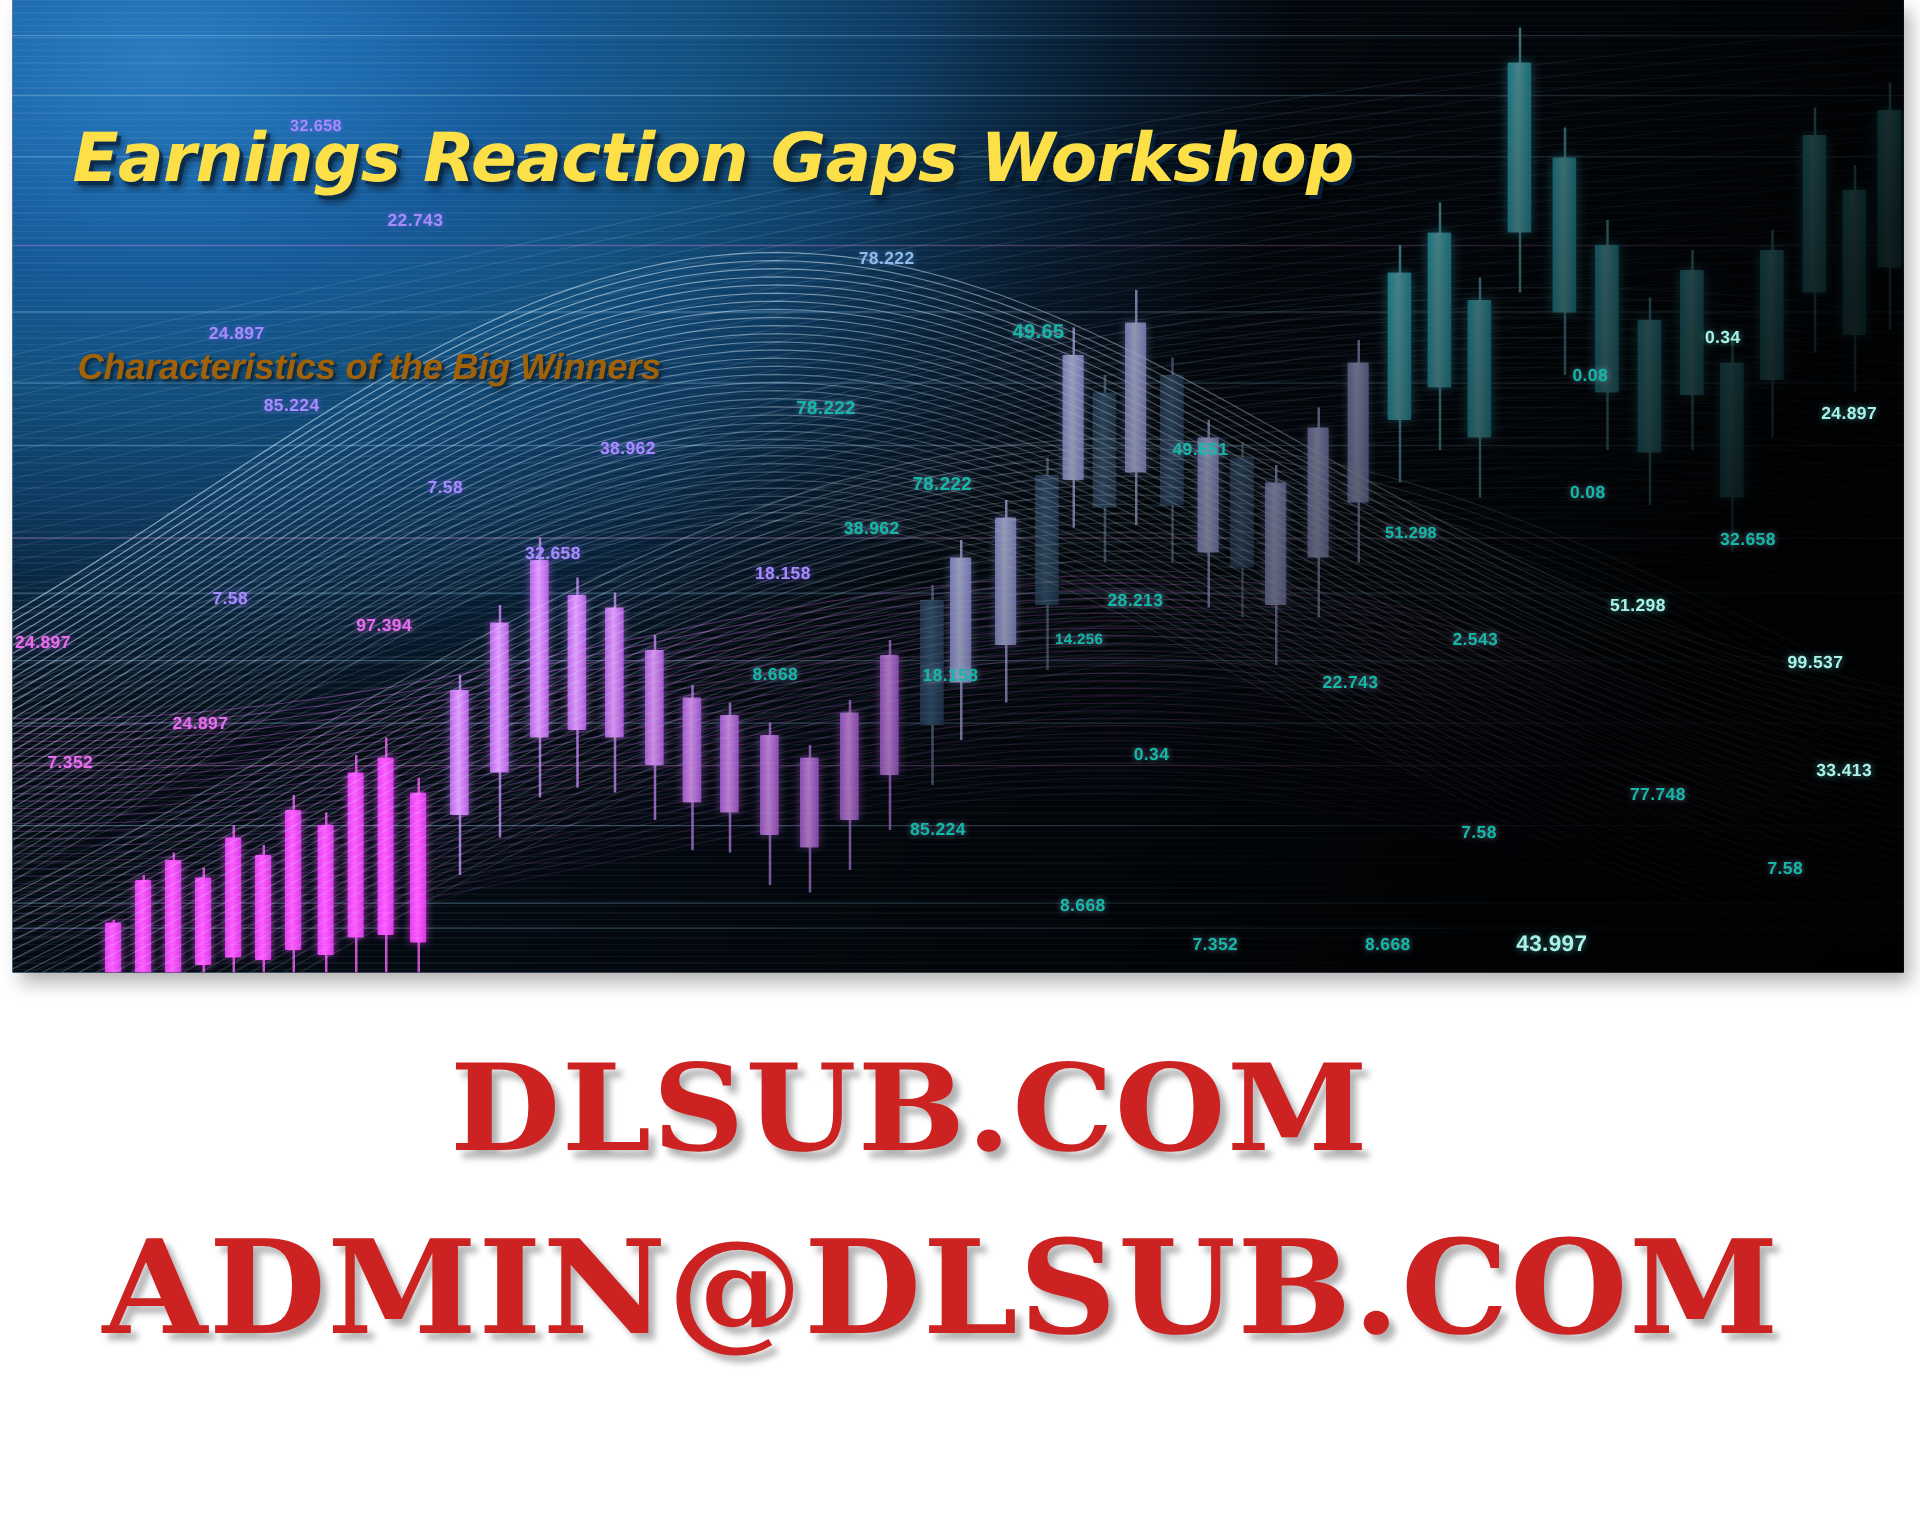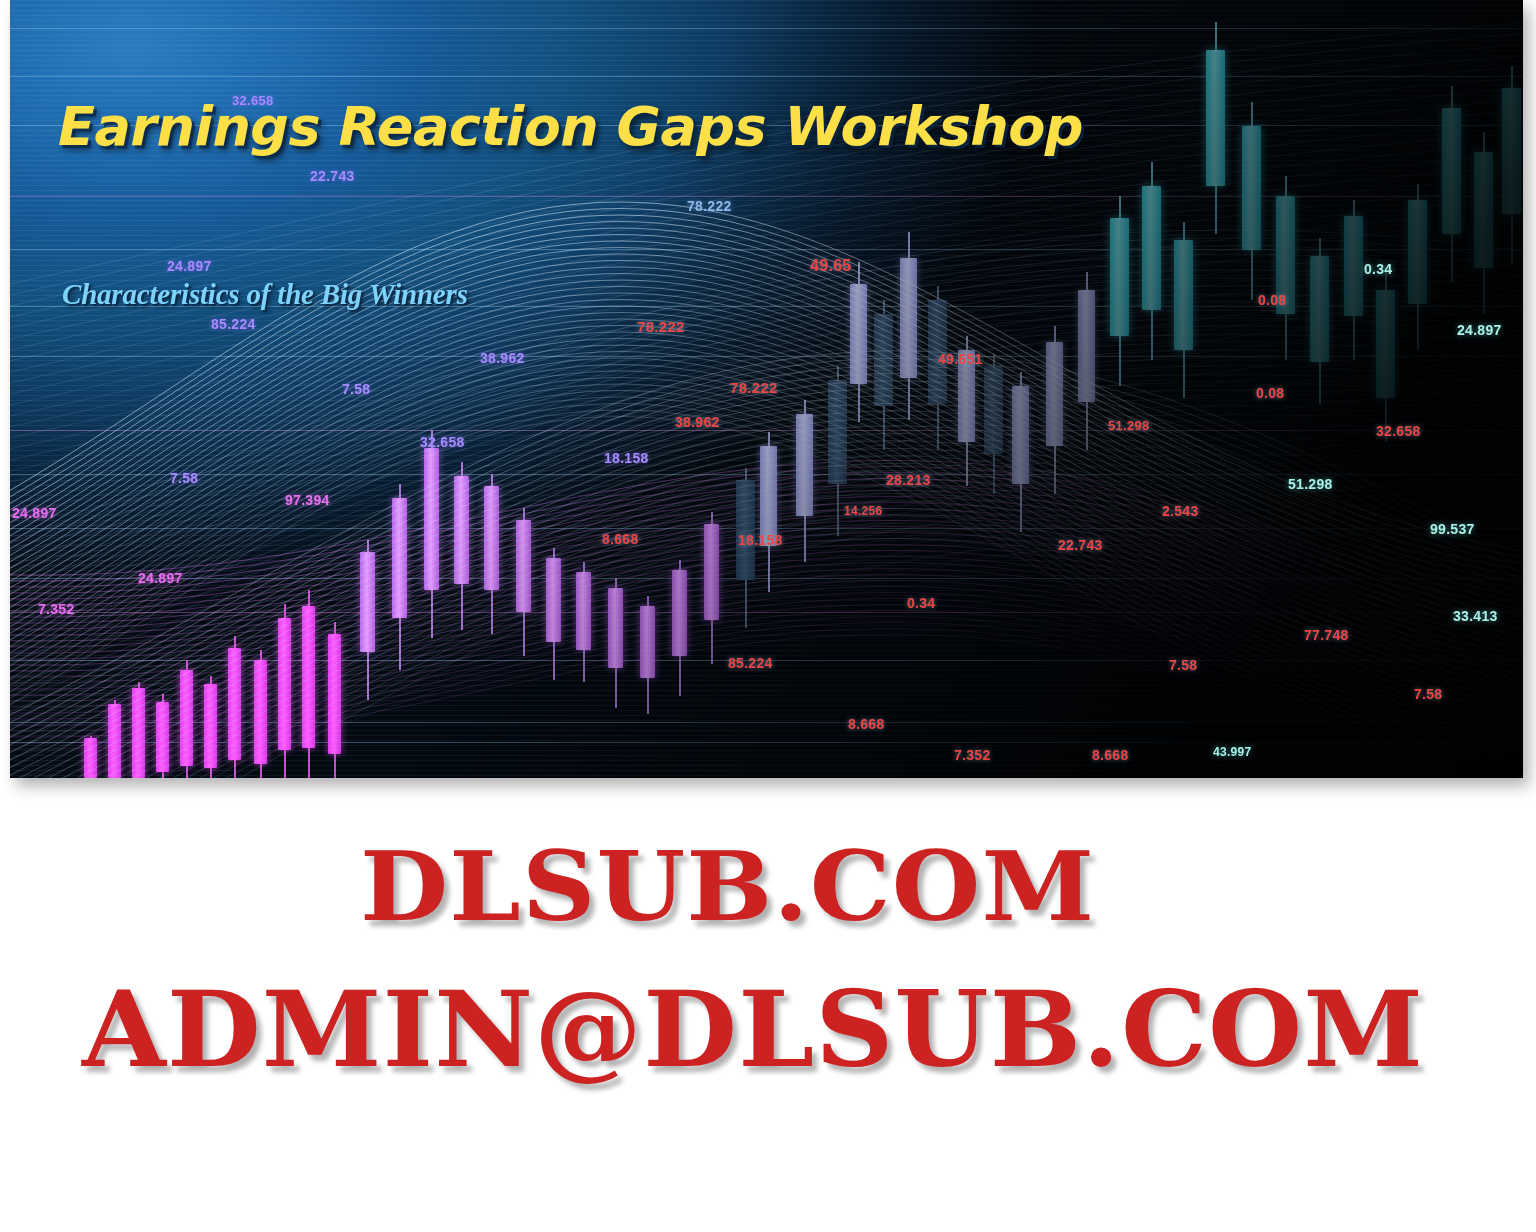--- a/index.html
+++ b/index.html
@@ -77,42 +77,42 @@
 
   
   .num{
     position:absolute;
     font-family:"Liberation Sans", sans-serif;
     font-weight:700;
     white-space:nowrap;
     letter-spacing:0.3px;
   }
   .num.n-pur{ color:#a78bff; text-shadow:0 0 5px rgba(140,110,255,0.6); }
-  .num.n-wht{ color:#ef4444; text-shadow:0 0 5px rgba(160,200,240,0.55); }
+  .num.n-wht{ color:#14b8a6; text-shadow:0 0 5px rgba(160,200,240,0.55); }
   .num.n-cyn{ color:#a9f2ea; text-shadow:0 0 6px rgba(110,230,220,0.6); }
   .num.n-mag{ color:#e86ef0; text-shadow:0 0 5px rgba(230,100,240,0.6); }
   .num.n-blu{ color:#8fb9e8; text-shadow:0 0 5px rgba(110,170,230,0.5); }
 
   
   #hero-title{
     position:absolute; left:48px; top:95px;
     font-family:"DejaVu Sans", sans-serif;
     font-size:54px; font-weight:bold; font-style:italic;
     color:#fde047;
     letter-spacing:-0.5px;
     text-shadow:
        3px 3px 0 rgba(10,40,70,0.78),
        4px 5px 6px rgba(0,0,0,0.5);
     white-space:nowrap;
   }
   .hero-sub{
     position:absolute;
-    font-family:Liberation Serif, serif;
+    font-family:Liberation Sans, sans-serif;
     font-size:29px; font-weight:bold; font-style:italic;
-    color:#7dd3fc;
+    color:#a16207;
     letter-spacing:-0.2px;
     text-shadow:
        2px 2px 0 rgba(10,40,70,0.8),
        3px 3px 5px rgba(0,0,0,0.45);
     white-space:nowrap;
   }
   #hero-sub-1{ left:52px; top:278px; }
   #hero-sub-2{ left:52px; top:372px; }
 
   
@@ -612,21 +612,21 @@
         <div class="num n-wht" style="left: 897px; top: 595px; font-size: 14px;">0.34</div>
         <div class="num n-mag" style="left: 28px; top: 601px; font-size: 14px;">7.352</div>
         <div class="num n-cyn" style="left: 1443px; top: 608px; font-size: 14px;">33.413</div>
         <div class="num n-wht" style="left: 1294px; top: 627px; font-size: 14px;">77.748</div>
         <div class="num n-wht" style="left: 718px; top: 655px; font-size: 14px;">85.224</div>
         <div class="num n-wht" style="left: 1159px; top: 657px; font-size: 14px;">7.58</div>
         <div class="num n-wht" style="left: 1404px; top: 686px; font-size: 14px;">7.58</div>
         <div class="num n-wht" style="left: 838px; top: 716px; font-size: 14px;">8.668</div>
         <div class="num n-wht" style="left: 944px; top: 747px; font-size: 14px;">7.352</div>
         <div class="num n-wht" style="left: 1082px; top: 747px; font-size: 14px;">8.668</div>
-        <div class="num n-cyn" style="left: 1203px; top: 745px; font-size: 12px;">43.997</div>
+        <div class="num n-cyn" style="left: 1203px; top: 745px; font-size: 18px;">43.997</div>
       </div>
 
     <div id="hero-title">Earnings Reaction Gaps Workshop</div>
     <div class="hero-sub" id="hero-sub-1">Characteristics of the Big Winners</div>
 
   </div>
 
   <div class="wm" id="wm-1">DLSUB.COM</div>
   <div class="wm" id="wm-2">ADMIN@DLSUB.COM</div>
 

